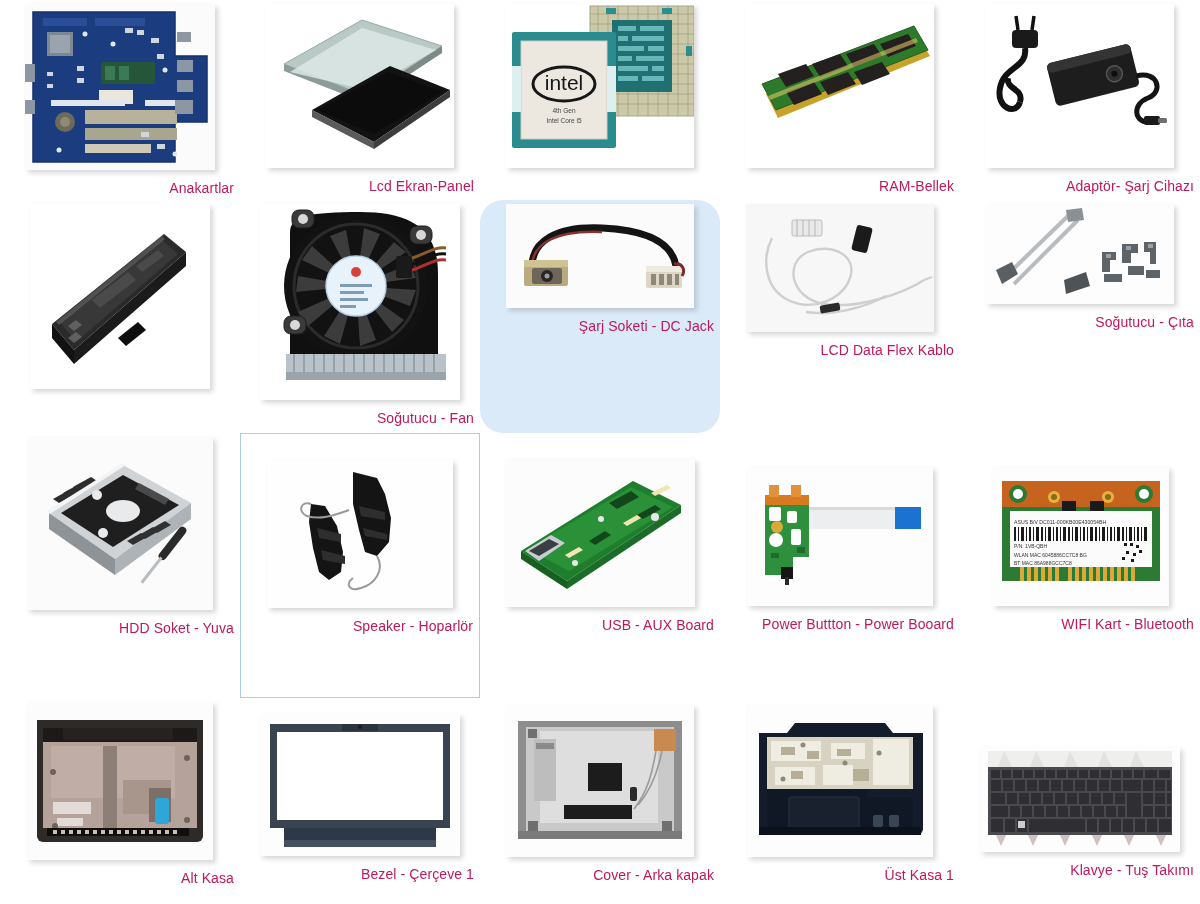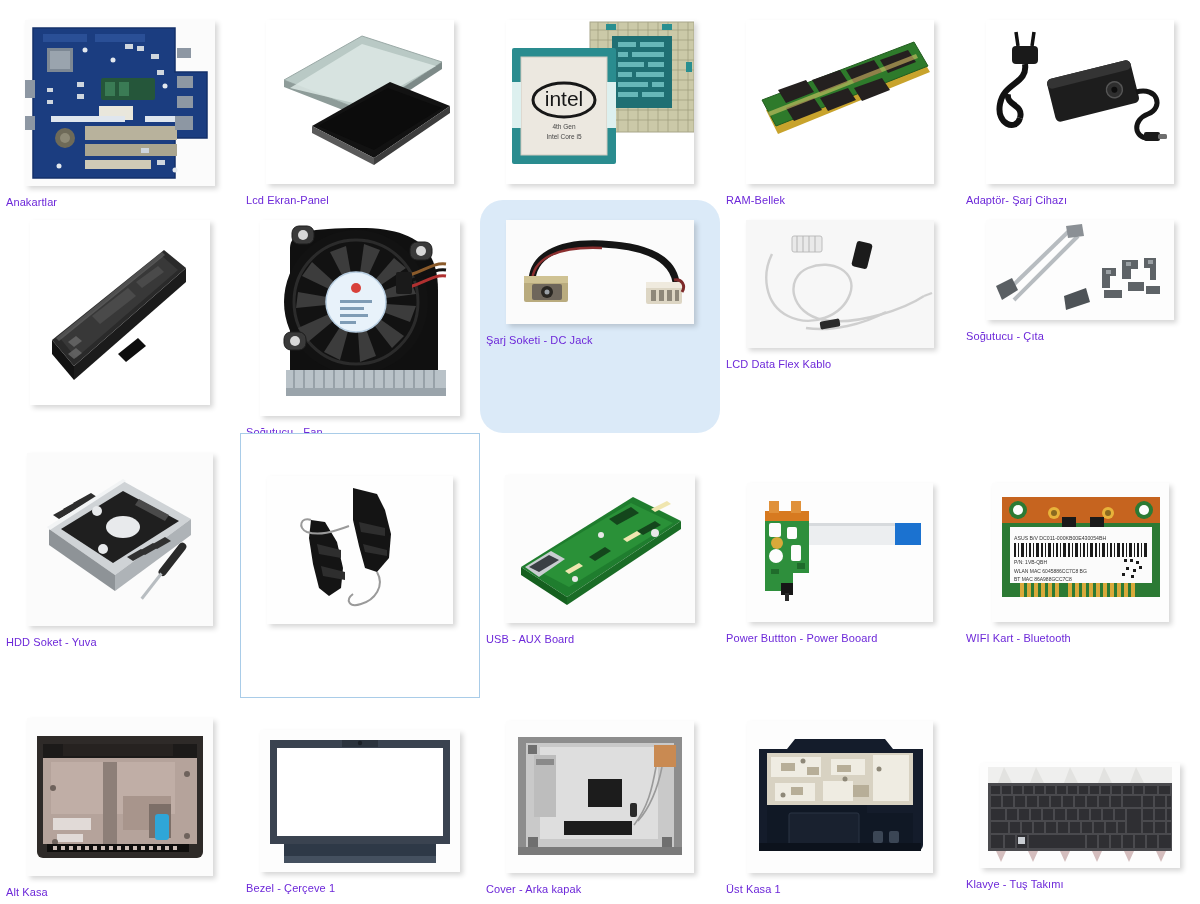--- a/index.html
+++ b/index.html
@@ -15,39 +15,39 @@
     display: grid;
     grid-template-columns: repeat(5, 240px);
     grid-template-rows: 200px 233px 265px 206px;
     width: 1200px; height: 904px;
   }
   .cell {
     position: relative;
     display: flex;
     flex-direction: column;
     align-items: center;
-    padding: 20px 6px 0 6px;
+    padding: 4px 6px 0 6px;
   }
   .cell.selected { background: #dbeaf8; border-radius: 23px; }
   .cell.hover { background: #ffffff; border: 1px solid #a9cce8; }
 
   .thumb-wrap {
     position: relative;
     display: flex;
     align-items: center;
     justify-content: center;
     background: #ffffff;
     box-shadow: 3px 3px 5px rgba(0,0,0,0.16);
     overflow: hidden;
     flex: 0 0 auto;
   }
   .label {
-    text-align: left;
-    font-size: 11px;
-    color: #6d28d9;
+    text-align: right;
+    font-size: 14px;
+    color: #be185d;
     line-height: 1.35;
     margin-top: 9px;
     width: 100%;
     letter-spacing: 0.1px;
   }
 
   
   .r1 .thumb-wrap { width: 188px; height: 164px; }
   .r1.c1 .thumb-wrap { width: 190px; height: 166px; }
   .r2 .thumb-wrap { width: 180px; height: 185px; }
@@ -476,20 +476,21 @@
           <polygon points="50,68 74,74 74,82 52,78" fill="#2e2e2e"></polygon>
           <polygon points="54,90 78,96 78,104 56,100" fill="#2e2e2e"></polygon>
         </g>
 
         <g fill="none" stroke="#9a9a9a" stroke-width="2">
           <path d="M44 44 C34 40 30 52 40 56 C52 60 66 56 82 50"></path>
           <path d="M110 96 C118 110 108 124 94 128 C82 132 78 124 86 118"></path>
         </g>
       </svg>
     </div>
+    <div class="label">Speaker - Hoparlör</div>
   </div>
 
   <div class="cell r3 c3">
     <div class="thumb-wrap">
       <svg class="art" viewBox="0 0 190 148" preserveAspectRatio="none">
         <rect width="190" height="148" fill="#fcfcfc"></rect>
         <g>
           <polygon points="16,92 128,22 176,46 62,122" fill="#1f7d2e"></polygon>
           <polygon points="16,92 62,122 62,130 16,100" fill="#15601f"></polygon>
           <polygon points="62,122 176,46 176,54 62,130" fill="#1a6c26"></polygon>

